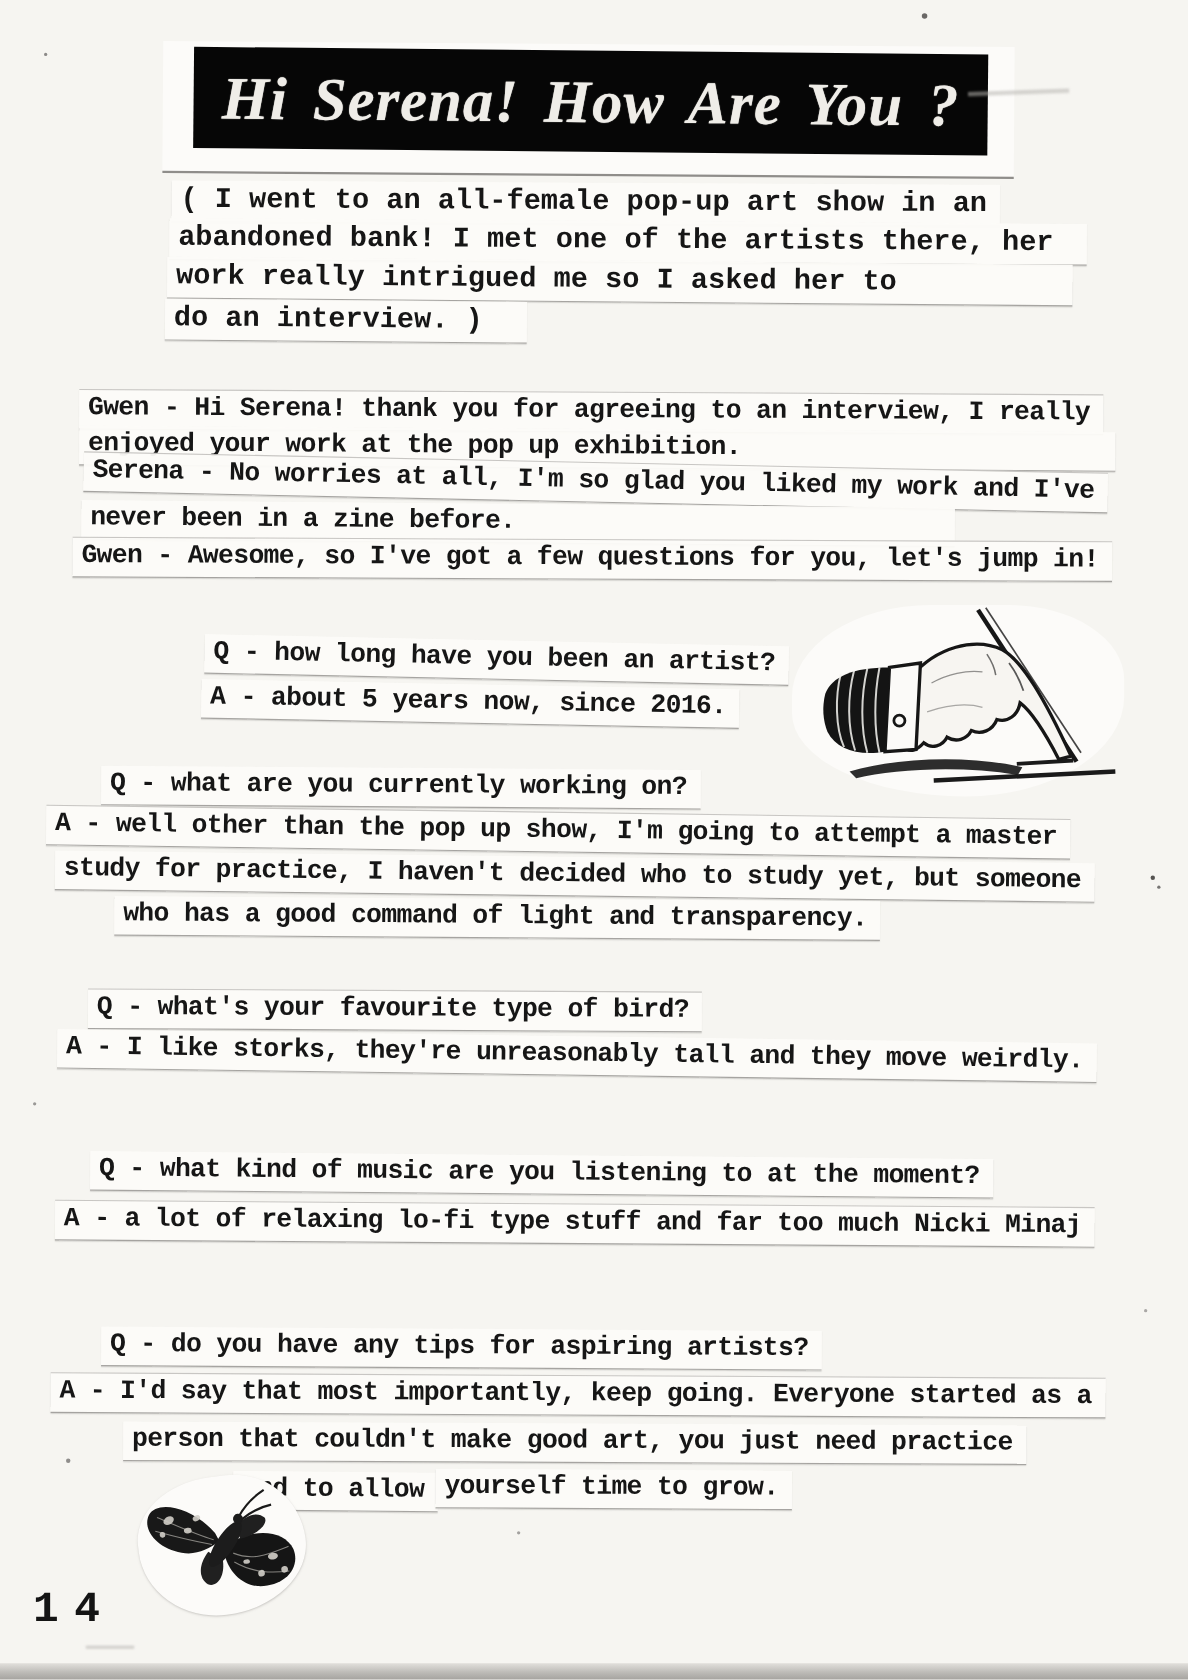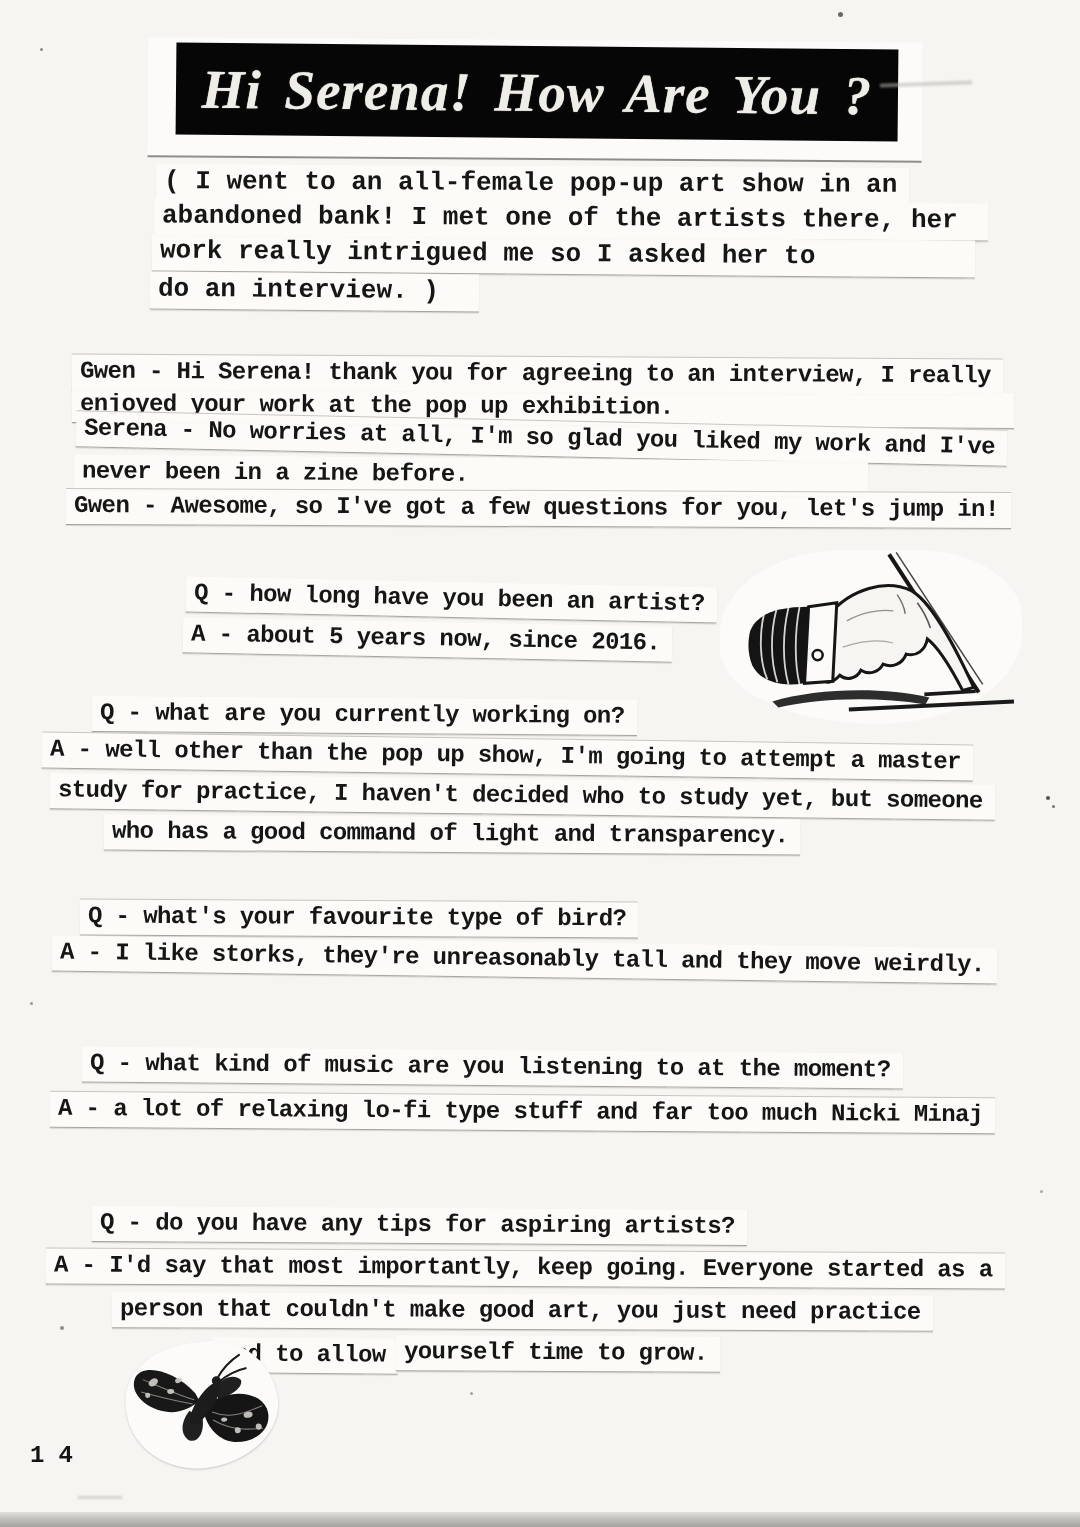--- a/index.html
+++ b/index.html
@@ -47,21 +47,21 @@
   .moth-illo{
     position:absolute;left:126px;top:1342px;width:152px;height:126px;
     background:#fcfbf9;border-radius:50% 45% 55% 50%/45% 55% 50% 55%;
     transform:rotate(-7deg);
     box-shadow:0 1px 2px rgba(120,118,115,0.35);
   }
   .hand-illo svg,.moth-illo svg{width:100%;height:100%;display:block;}
   
   .page-number{
     position:absolute;left:30px;top:1442px;
-    font-size:24px;font-weight:bold;letter-spacing:14px;color:#141414;
+    font-size:39px;font-weight:bold;letter-spacing:14px;color:#141414;
   }
   .bottom-edge{
     position:absolute;left:0;top:1512px;width:1080px;height:15px;
     background:linear-gradient(180deg,#e2e0dc 0%,#bdbbb7 55%,#a5a39f 100%);
   }
   .speck{position:absolute;border-radius:50%;}
   .smudge{position:absolute;filter:blur(1px);}
 </style>
 </head>
 <body>

